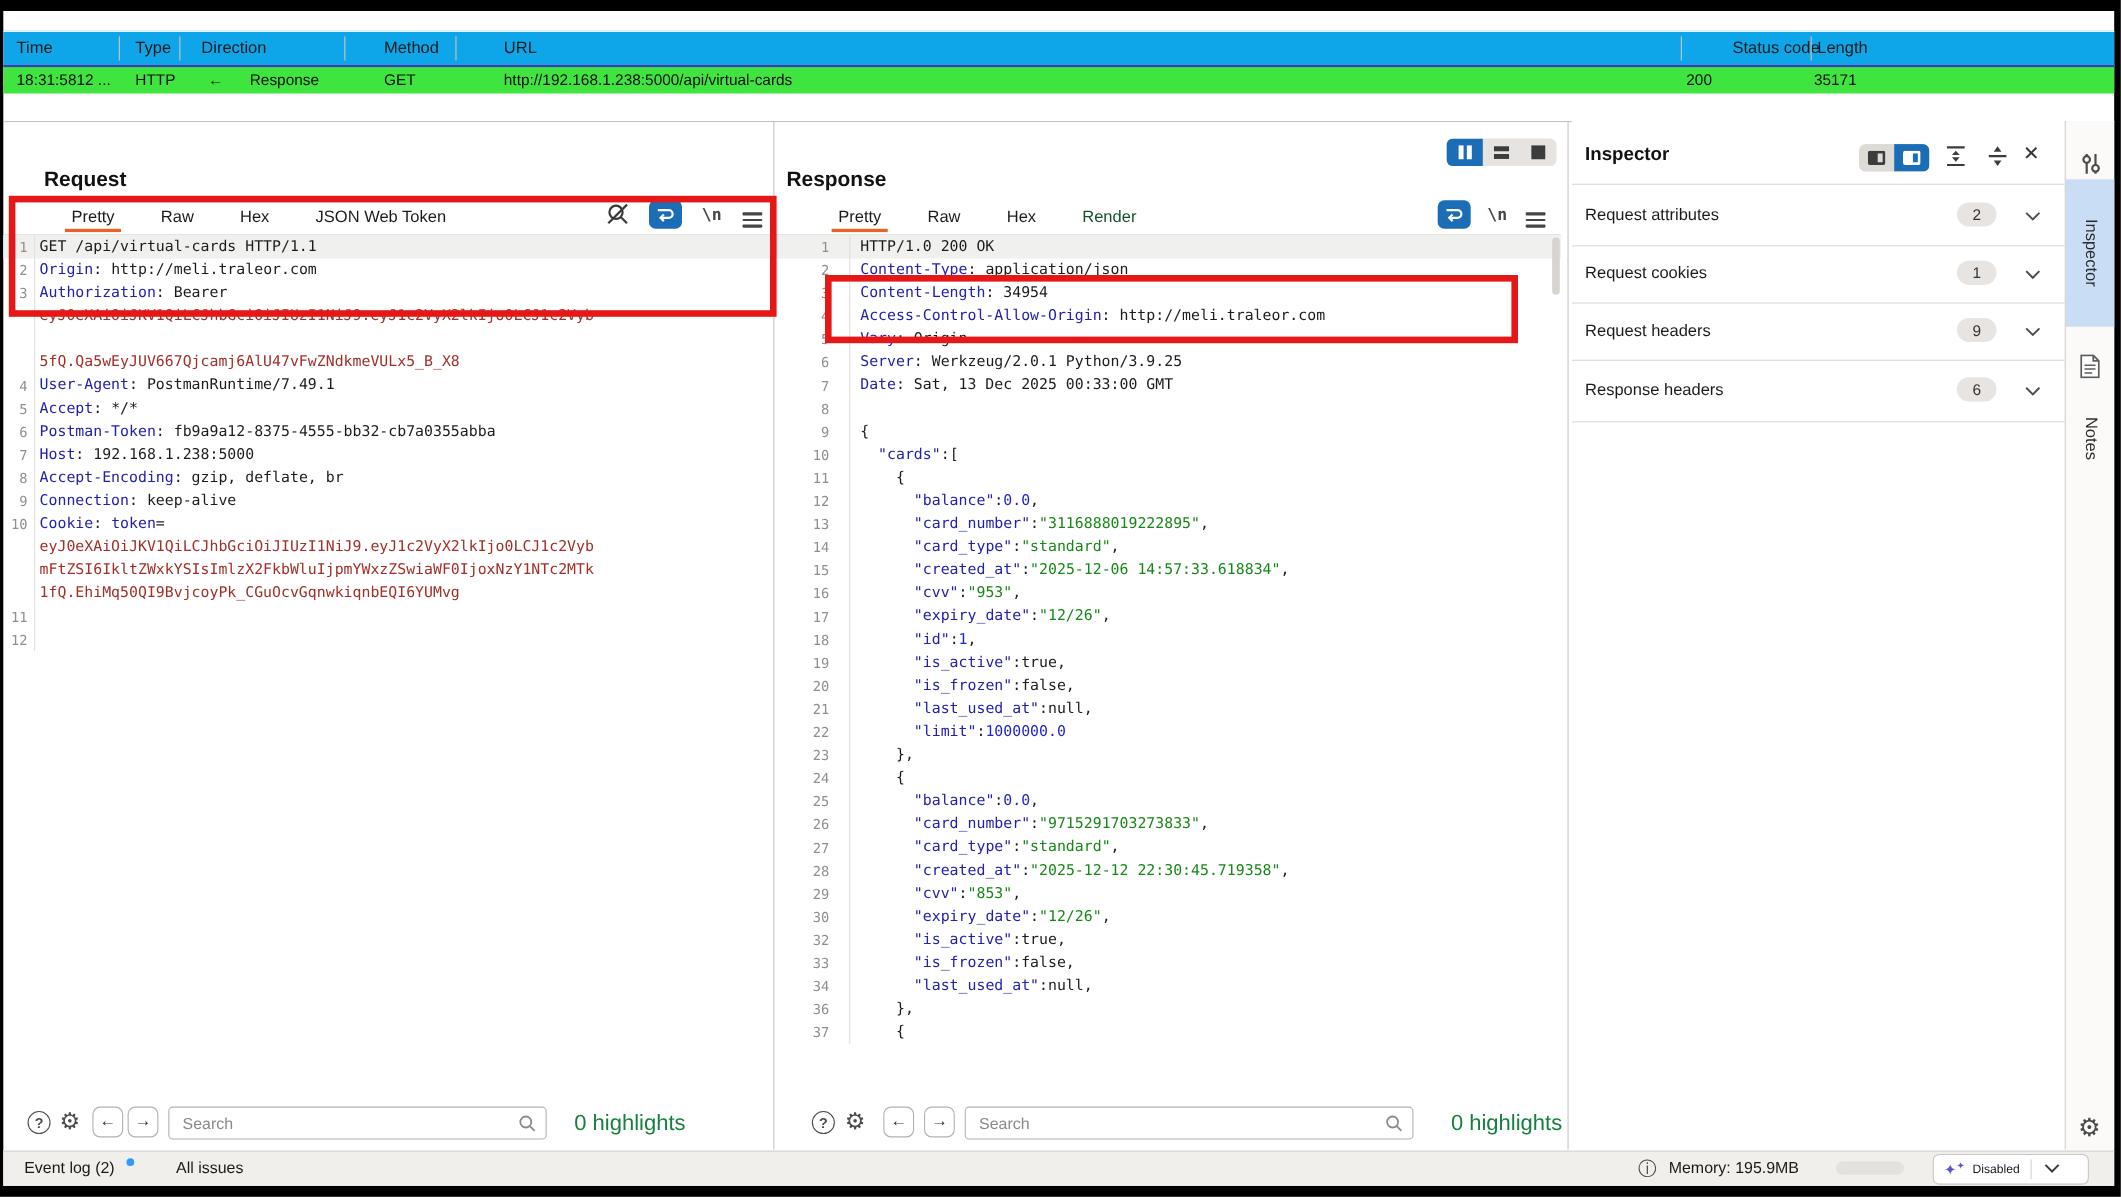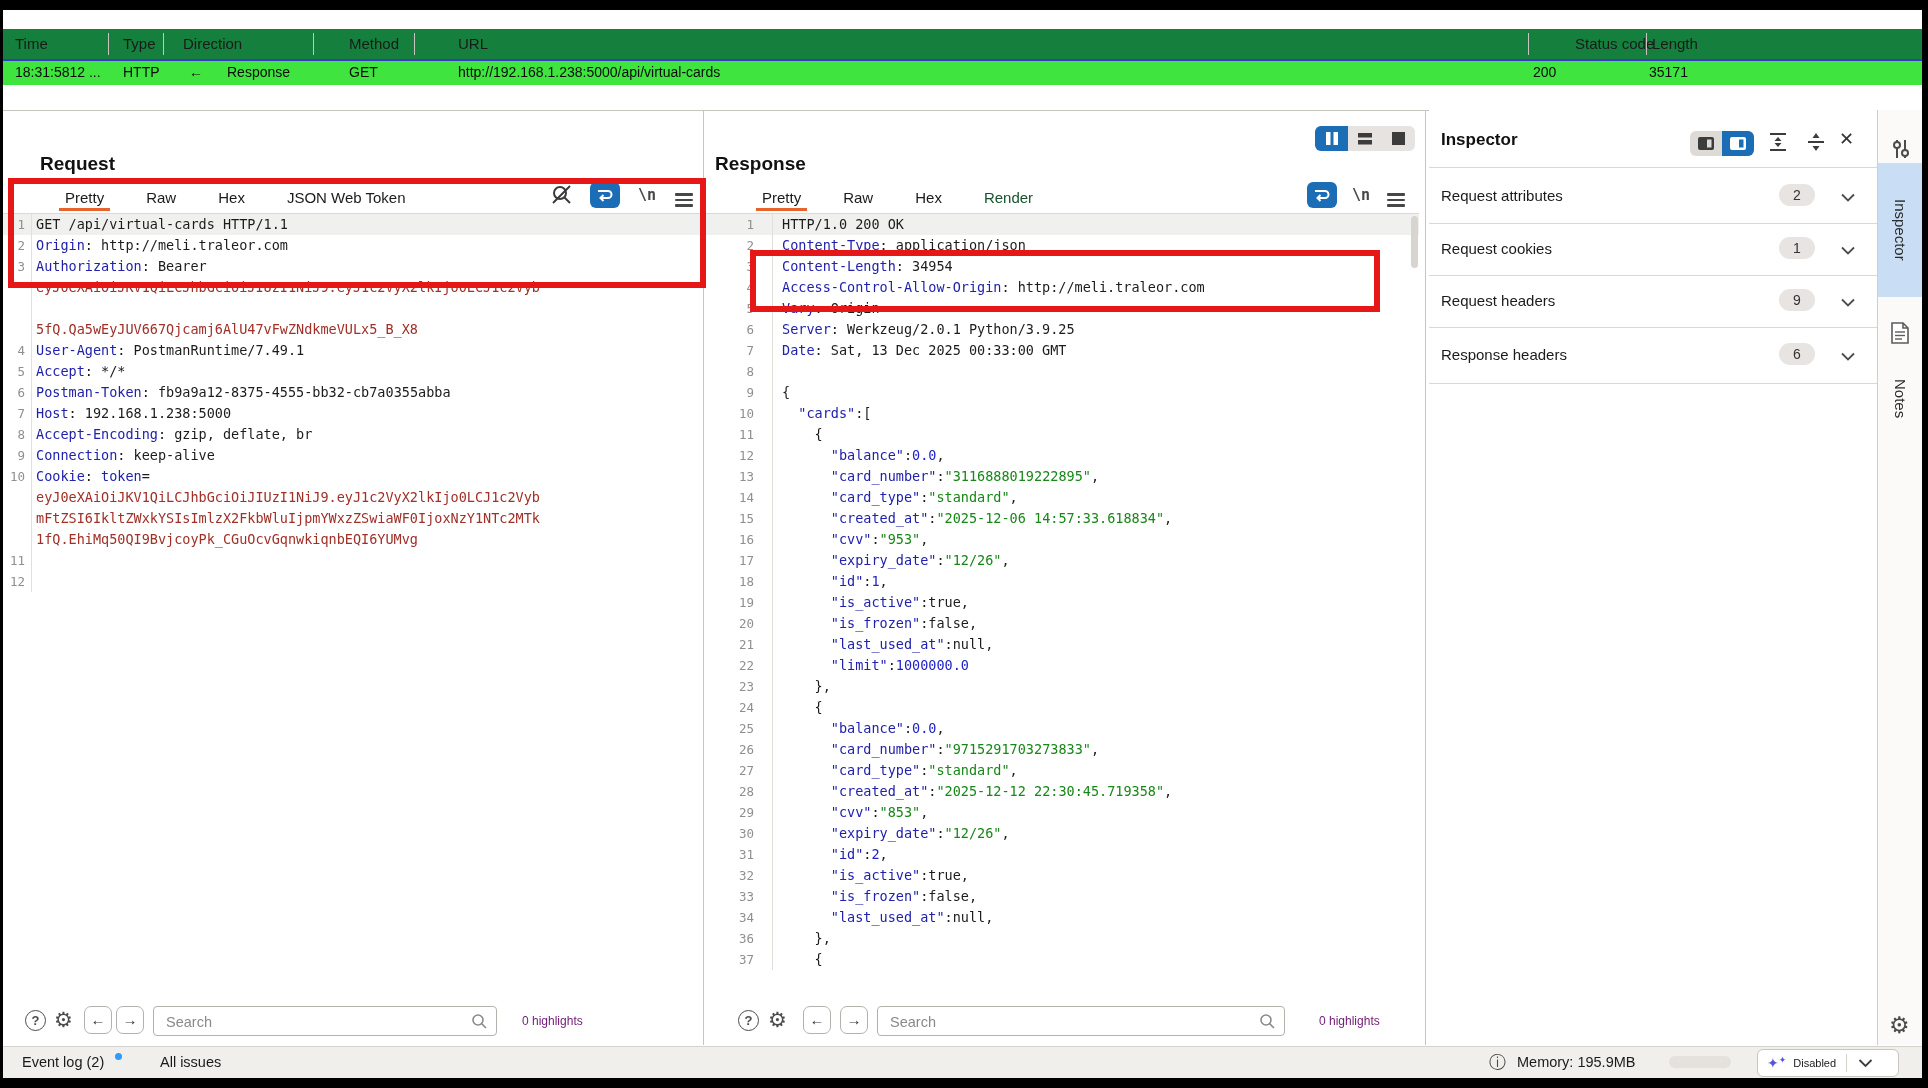--- a/index.html
+++ b/index.html
@@ -2,21 +2,21 @@
 <html><head>
 <meta charset="utf-8">
 <style>
   html,body{margin:0;padding:0;}
   body{width:1928px;height:1088px;background:#000;position:relative;overflow:hidden;
        font-family:"Liberation Sans",sans-serif;-webkit-font-smoothing:antialiased;}
   .app{position:absolute;left:3px;top:10px;width:1919px;height:1068px;background:#fff;}
   .abs{position:absolute;}
 
   
-  .tbl-head{position:absolute;left:0;top:18px;width:1919px;height:30px;background:#15803d;
+  .tbl-head{position:absolute;left:0;top:18px;width:1919px;height:30px;background:#0ea5e9;
             border-top:1px solid #fdfdfd;border-bottom:1px solid #b8b5b1;}
   .tbl-head .cell{position:absolute;top:0;height:30px;line-height:30px;font-size:15px;color:#1a1a1a;}
   .vsep{position:absolute;top:4px;height:22px;width:1px;background:#c8c5c1;}
   .tbl-row{position:absolute;left:0;top:49px;width:1919px;height:24px;background:#3fe43f;
            border-top:2px solid #3939c8;}
   .tbl-row .cell{position:absolute;top:0;height:24px;line-height:23px;font-size:14px;color:#0c0c0c;}
 
   
   .hline{position:absolute;height:1px;background:#c8c5c1;}
   .vline{position:absolute;width:1px;background:#c8c5c1;}
@@ -61,21 +61,21 @@
   .sb-circle{position:absolute;width:21px;height:21px;border:1.6px solid #4c4c4c;border-radius:50%;
              text-align:center;line-height:20px;font-size:13px;font-weight:bold;color:#4c4c4c;box-sizing:border-box;}
   .gear{position:absolute;font-size:21px;color:#4c4c4c;line-height:21px;}
   .navbtn{position:absolute;width:28px;height:28px;border:1px solid #b5b1ad;border-radius:7px;
           text-align:center;line-height:26px;font-size:15px;color:#333;background:#fff;box-sizing:border-box;}
   .searchbox{position:absolute;height:30px;border:1px solid #b5b1ad;border-radius:4px;background:#fff;box-sizing:border-box;}
   .searchbox input{border:none;outline:none;background:transparent;width:calc(100% - 40px);height:26px;margin:1px 0 0 10px;
                    font-size:14.5px;color:#333;font-family:"Liberation Sans",sans-serif;}
   .searchbox input::placeholder{color:#8a8a8a;}
   .searchbox svg{position:absolute;right:8px;top:6px;}
-  .hl-label{position:absolute;font-size:12px;color:#701a75;line-height:30px;}
+  .hl-label{position:absolute;font-size:20px;color:#15803d;line-height:30px;}
 
   
   .insp{position:absolute;left:1426px;top:100px;width:448px;height:935px;background:#fff;}
   .insp-title{position:absolute;left:12px;top:20px;font-size:17px;font-weight:bold;color:#111;}
   .insp-row{position:absolute;left:0;width:448px;border-bottom:1px solid #dbd8d4;}
   .insp-label{position:absolute;left:12px;font-size:15px;color:#1b1b1b;}
   .badge{position:absolute;width:36px;height:22px;background:#e7e4e1;border-radius:11px;text-align:center;
          line-height:22px;font-size:14px;color:#333;}
   .chev{position:absolute;}
   .insp-toggle{position:absolute;left:261px;top:21px;width:64px;height:25px;background:#dedbd7;border-radius:6px;
@@ -400,24 +400,20 @@
         </div>
         <div class="line">
           <span class="ln">29</span>
           <span class="lc"><span class="sg-p">      </span><span class="sg-k">"cvv"</span><span class="sg-p">:</span><span class="sg-s">"853"</span><span class="sg-p">,</span></span>
         </div>
         <div class="line">
           <span class="ln">30</span>
           <span class="lc"><span class="sg-p">      </span><span class="sg-k">"expiry_date"</span><span class="sg-p">:</span><span class="sg-s">"12/26"</span><span class="sg-p">,</span></span>
         </div>
         <div class="line">
-          <span class="ln">31</span>
-          <span class="lc"><span class="sg-p">      </span><span class="sg-k">"id"</span><span class="sg-p">:</span><span class="sg-n">2</span><span class="sg-p">,</span></span>
-        </div>
-        <div class="line">
           <span class="ln">32</span>
           <span class="lc"><span class="sg-p">      </span><span class="sg-k">"is_active"</span><span class="sg-p">:true,</span></span>
         </div>
         <div class="line">
           <span class="ln">33</span>
           <span class="lc"><span class="sg-p">      </span><span class="sg-k">"is_frozen"</span><span class="sg-p">:false,</span></span>
         </div>
         <div class="line">
           <span class="ln">34</span>
           <span class="lc"><span class="sg-p">      </span><span class="sg-k">"last_used_at"</span><span class="sg-p">:null,</span></span>

